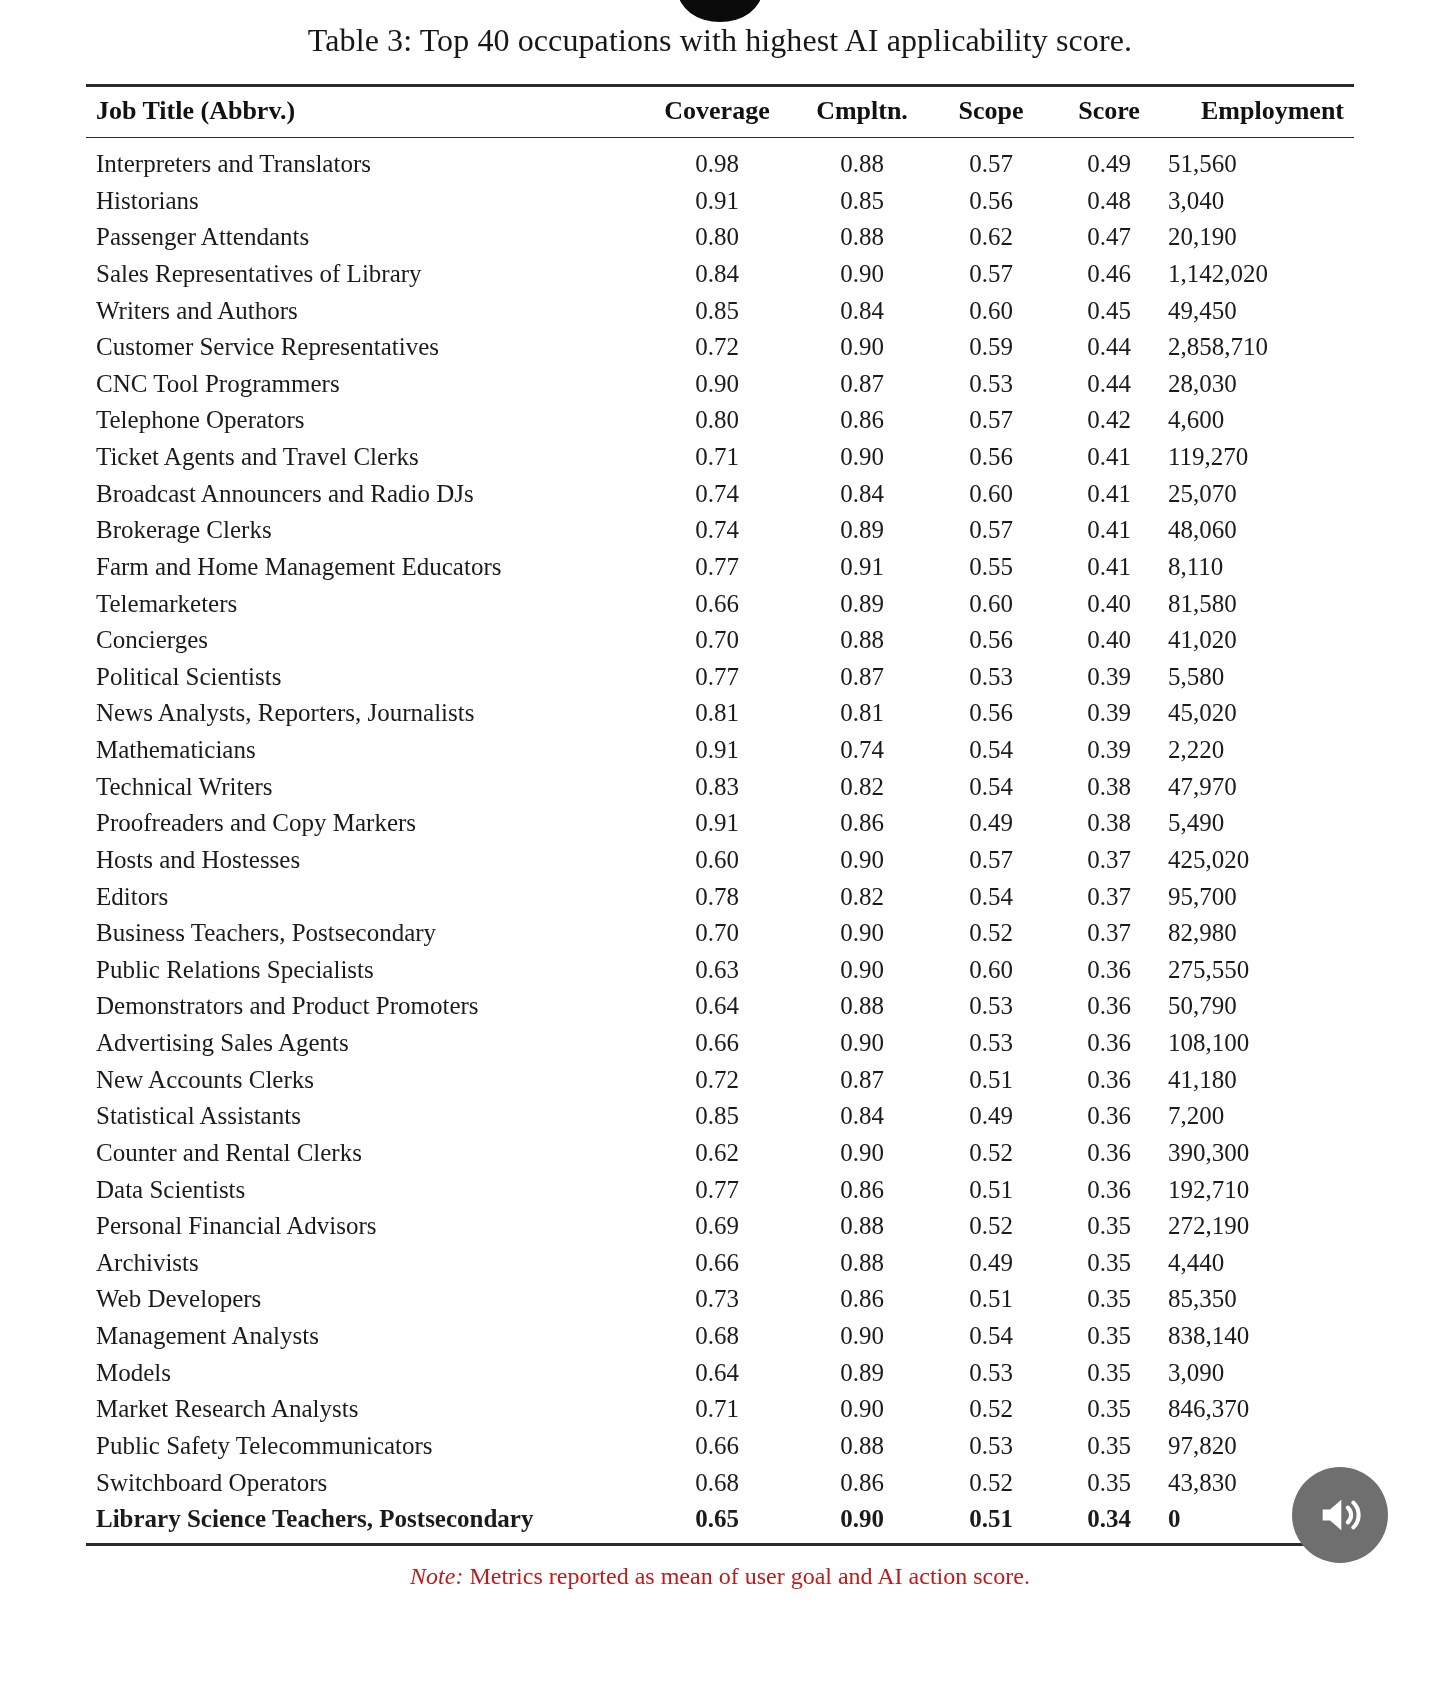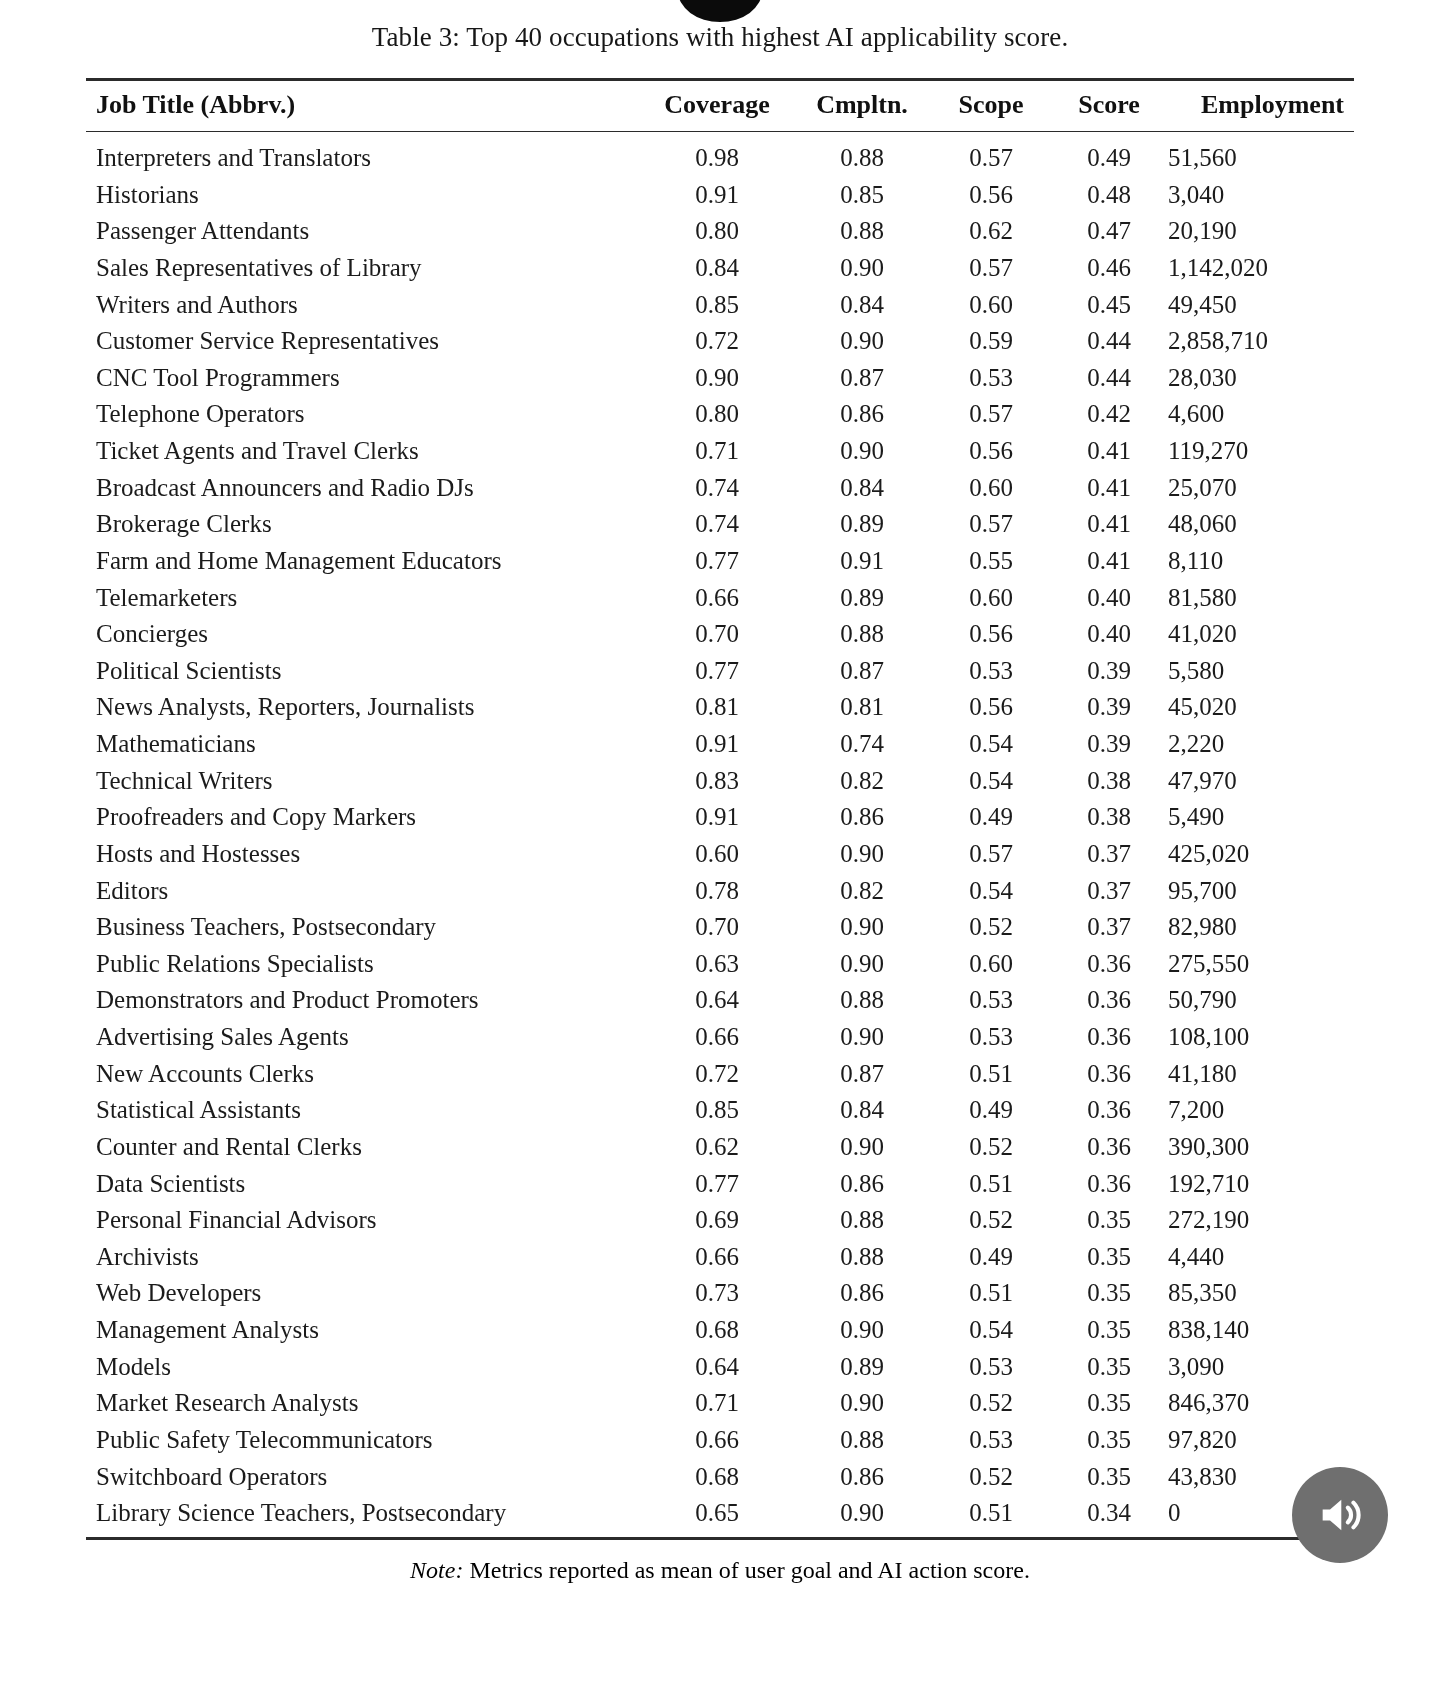--- a/index.html
+++ b/index.html
@@ -33,38 +33,38 @@
     width: 84px;
     height: 58px;
     background: #0b0b0b;
     border-radius: 0 0 46px 46px / 0 0 34px 34px;
     z-index: 5;
   }
 
   
   .caption {
     text-align: center;
-    font-size: 27px;
+    font-size: 32px;
     letter-spacing: 0.1px;
     padding-top: 22px;
     padding-bottom: 24px;
     color: #171717;
   }
 
   
   table.tbl {
     width: 1268px;
     margin: 1px auto;
     border-collapse: collapse;
     table-layout: fixed;
   }
 
   .rule-top { border-top: 3.5px solid #2b2b2b; }
   .rule-mid { border-bottom: 1.6px solid #2b2b2b; }
-  .rule-bot { border-bottom: 3.5px solid #2b2b2b; }
+  .rule-bot { border-bottom: 3.5px solid #2b2b2b; font-weight: bold; }
 
   thead th {
     font-size: 26px;
     font-weight: bold;
     padding: 9px 0 11px 0;
     color: #111;
     white-space: nowrap;
   }
   thead th.h-job   { text-align: left;  padding-left: 10px; }
   thead th.h-num   { text-align: center; }
@@ -92,21 +92,21 @@
   col.w-scr { width: 118px; }
   col.w-emp { width: 186px; }
 
   
   .note {
     width: 1268px;
     margin: 0 auto;
     text-align: center;
     font-size: 24px;
     padding-top: 16px;
-    color: #000000;
+    color: #b91c1c;
   }
   .note i { font-style: italic; }
 
   
   .speaker-btn {
     position: absolute;
     right: 52px;
     bottom: 138px;
     width: 96px;
     height: 96px;

